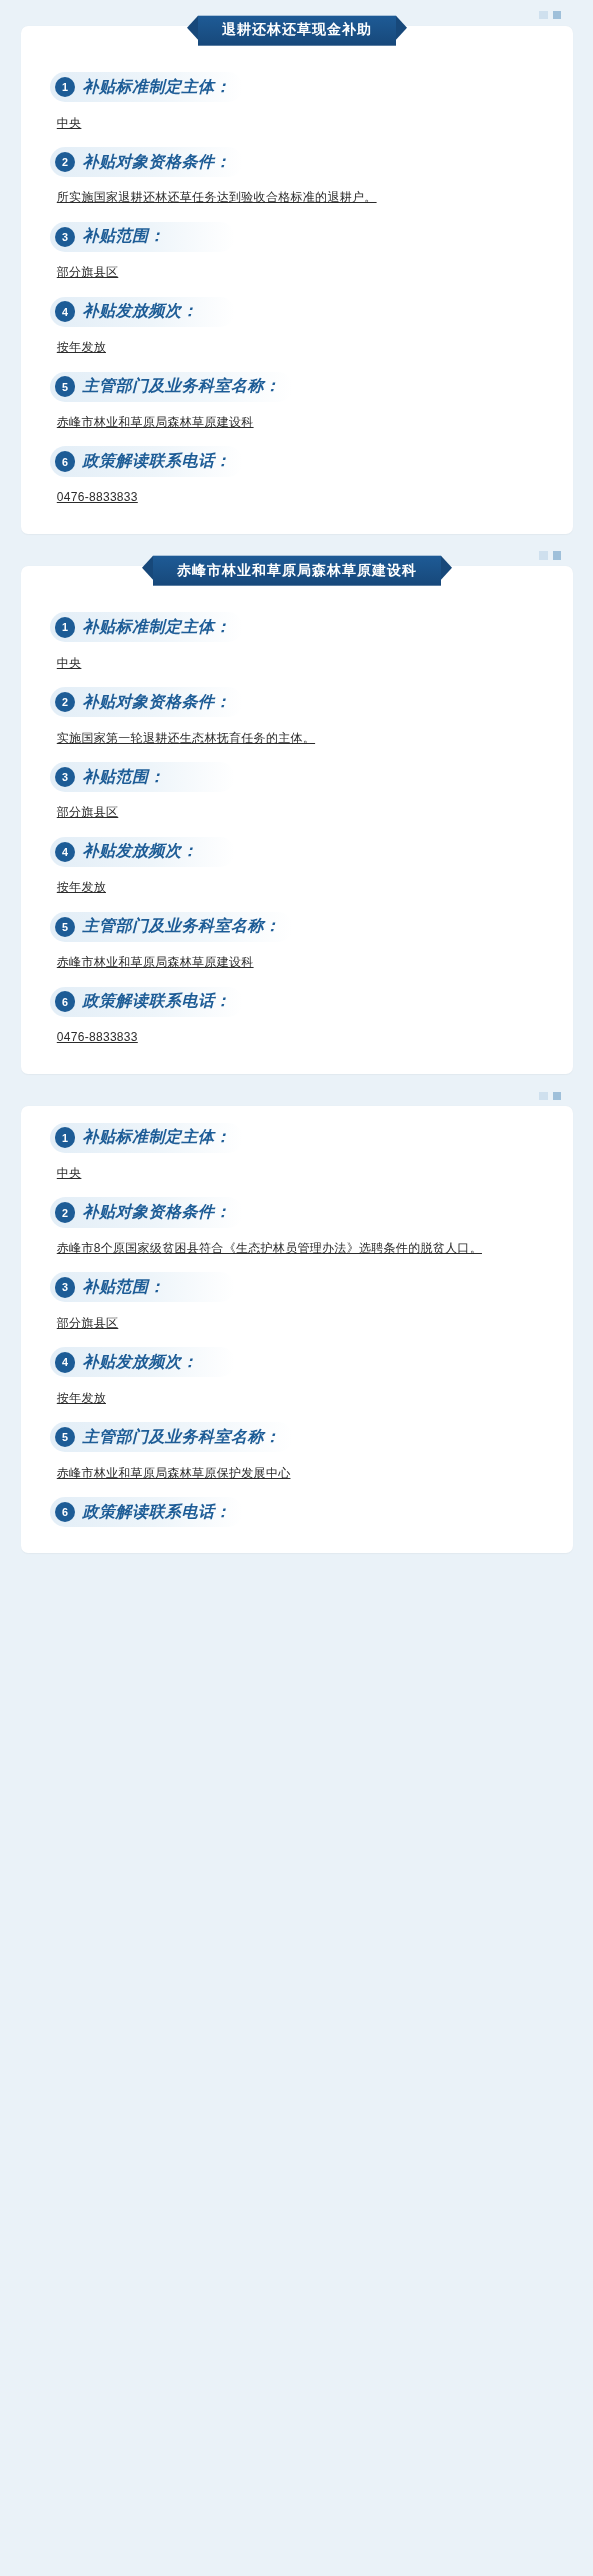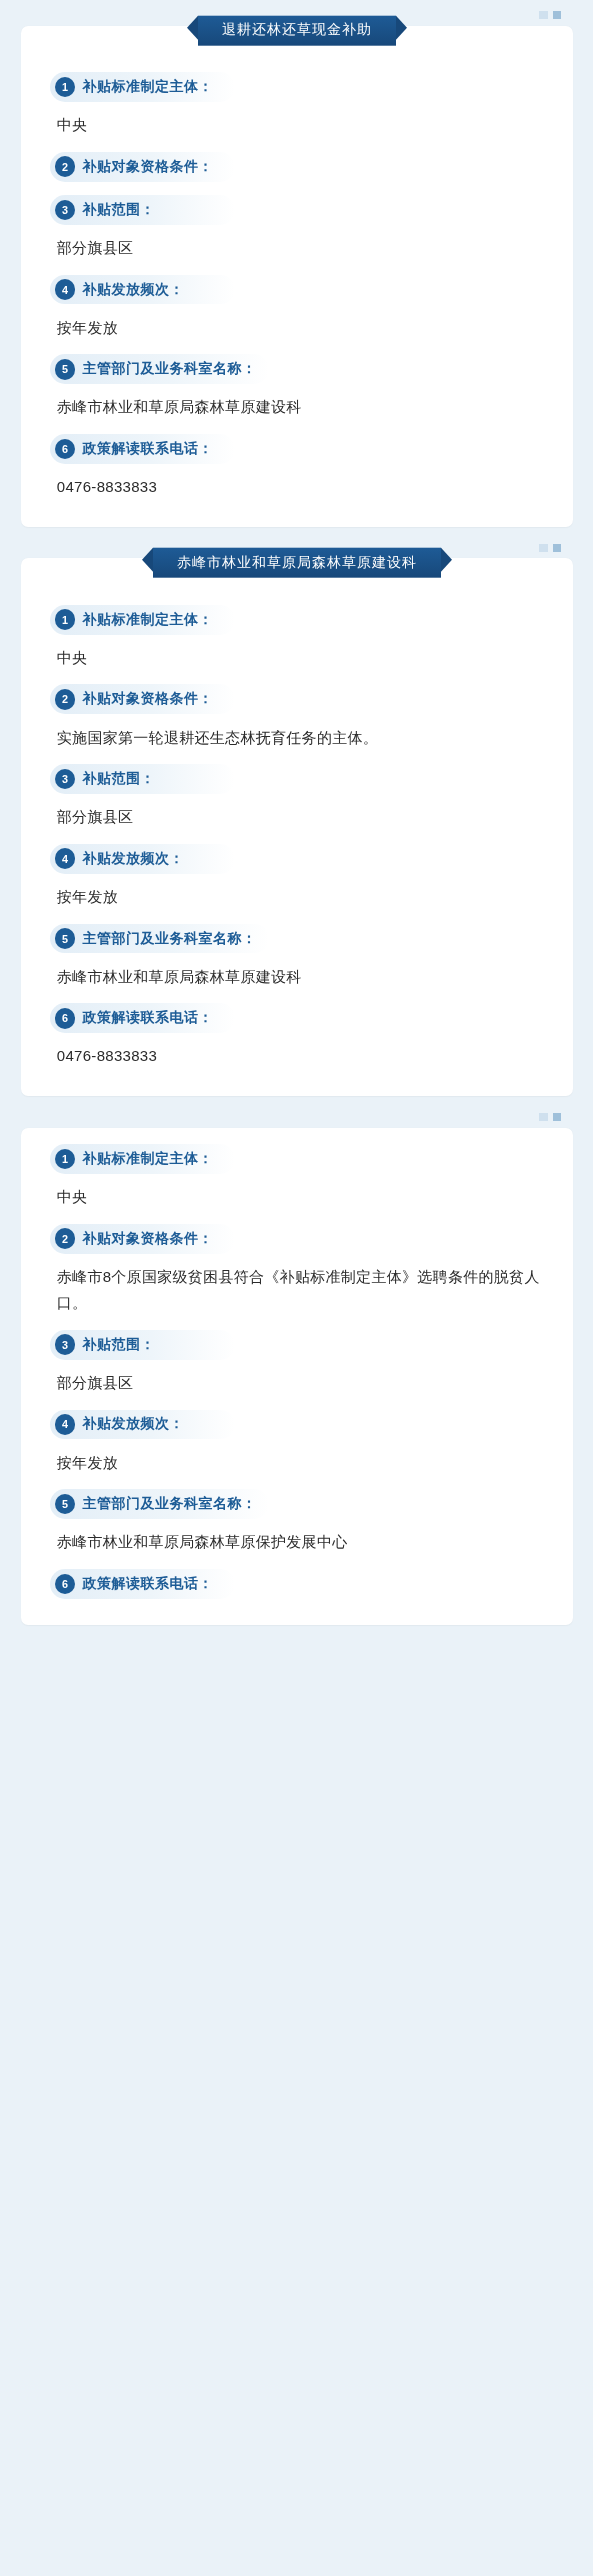--- a/index.html
+++ b/index.html
@@ -45,21 +45,21 @@
   .banner-wrap {
     display: flex;
     justify-content: center;
     transform: translateY(-10.3px);
   }
   .banner {
     position: relative;
     background: linear-gradient(180deg, #1e5b96 0%, #17487a 100%);
     color: #ffffff;
     font-size: 14px;
-    font-weight: normal;
+    font-weight: bold;
     letter-spacing: 1px;
     padding: 5.7px 24px 6.2px 24px;
     white-space: nowrap;
     text-align: right;
   }
   .banner::before, .banner::after {
     content: "";
     position: absolute;
     top: 0;
     width: 0;
@@ -103,30 +103,32 @@
     background: #1d5c96;
     color: #fff;
     font-size: 10.8px;
     font-weight: bold;
     display: flex;
     align-items: center;
     justify-content: center;
   }
   .q-text {
     color: #1d5c96;
-    font-size: 14px;
+    font-size: 16px;
     font-weight: bold;
     letter-spacing: 0.5px;
+    font-style: italic;
   }
   .a-text {
     color: #2b2b2b;
-    font-size: 15px;
+    font-size: 12px;
     line-height: 1.75;
     padding: 10.3px 3.1px 0 7.2px;
     letter-spacing: 0.3px;
+    text-decoration: underline;
   }
 
   
   .card + .dots { padding-top: 17.5px; }
 </style>
 </head>
 <body>
 
 <div class="page" id="page">
     <div class="dots">
@@ -143,20 +145,21 @@
             <div class="num">1</div>
             <div class="q-text">补贴标准制定主体：</div>
           </div>
           <div class="a-text">中央</div>
         </div>
         <div class="item">
           <div class="q-row">
             <div class="num">2</div>
             <div class="q-text">补贴对象资格条件：</div>
           </div>
+          <div class="a-text">所实施国家退耕还林还草任务达到验收合格标准的退耕户。</div>
         </div>
         <div class="item">
           <div class="q-row">
             <div class="num">3</div>
             <div class="q-text">补贴范围：</div>
           </div>
           <div class="a-text">部分旗县区</div>
         </div>
         <div class="item">
           <div class="q-row">
@@ -245,21 +248,21 @@
             <div class="num">1</div>
             <div class="q-text">补贴标准制定主体：</div>
           </div>
           <div class="a-text">中央</div>
         </div>
         <div class="item">
           <div class="q-row">
             <div class="num">2</div>
             <div class="q-text">补贴对象资格条件：</div>
           </div>
-          <div class="a-text">赤峰市8个原国家级贫困县符合《补贴标准制定主体》选聘条件的脱贫人口。</div>
+          <div class="a-text">赤峰市8个原国家级贫困县符合《生态护林员管理办法》选聘条件的脱贫人口。</div>
         </div>
         <div class="item">
           <div class="q-row">
             <div class="num">3</div>
             <div class="q-text">补贴范围：</div>
           </div>
           <div class="a-text">部分旗县区</div>
         </div>
         <div class="item">
           <div class="q-row">

